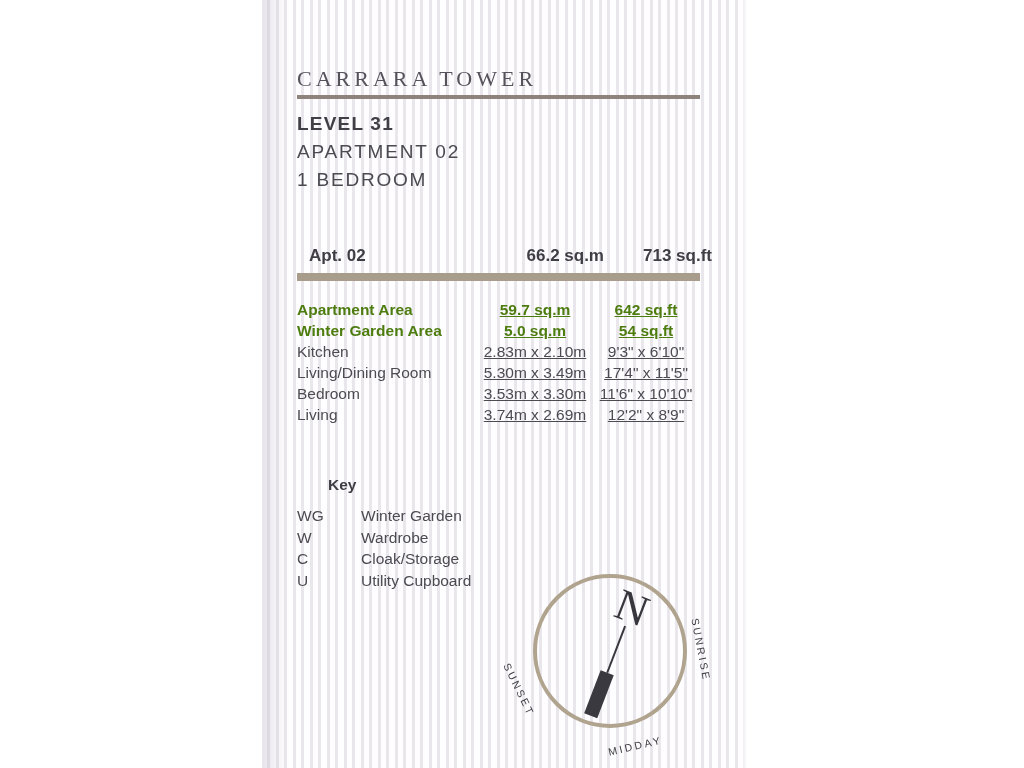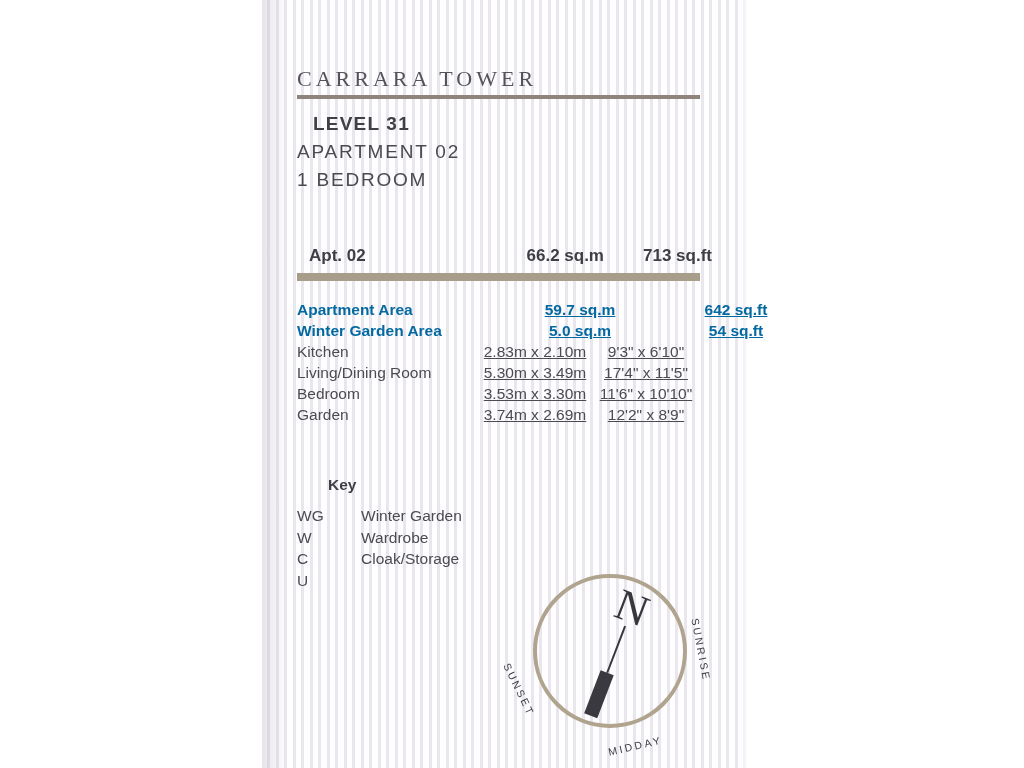--- a/index.html
+++ b/index.html
@@ -40,40 +40,40 @@
     position: absolute; left: 0; top: 66px;
     font-family: "Liberation Serif", serif;
     font-size: 22px; letter-spacing: 4px;
     color: #55525b; white-space: nowrap; text-align: right;
   }
   .title-rule {
     position: absolute; left: 0; top: 95px;
     width: 403px; height: 4px; background: #8f847b;
   }
   .subtitle { position: absolute; left: 0; top: 110px; font-size: 19px; line-height: 28px; color: #4b4a51; }
-  .subtitle .line1 { font-weight: bold; letter-spacing: 1.2px; color: #414047; padding-left: 16px; }
+  .subtitle .line1 { font-weight: bold; letter-spacing: 1.2px; color: #414047; }
   .subtitle .line2, .subtitle .line3 { letter-spacing: 1.8px; }
 
   .tbl-header {
     position: absolute; left: 0; top: 246px; width: 403px;
     display: grid; grid-template-columns: 181px 114px 108px;
     font-weight: bold; font-size: 17px; color: #3f3e45; padding-left: 12px;
   }
   .tbl-header .num { text-align: right; }
   .tbl-bar {
     position: absolute; left: 0; top: 273px;
     width: 403px; height: 8px; background: #a89c8a;
   }
   .tbl-rows { position: absolute; left: 0; top: 299px; width: 403px; }
   .tbl-row {
     display: grid; grid-template-columns: 181px 114px 108px;
     height: 21px; font-size: 15.5px; line-height: 21px; color: #4c4b52;
   }
   .tbl-row .num { text-align: center; text-decoration: underline; }
-  .tbl-row.bold { font-weight: bold; color: #0369a1; gap: 45px; }
+  .tbl-row.bold { font-weight: bold; color: #4d7c0f; }
 
   .key-block { position: absolute; left: 0; top: 476px; width: 280px; }
   .key-title { font-weight: bold; font-size: 15.5px; color: #3f3e45; margin-bottom: 11px; padding-left: 31px; }
   .key-item {
     display: grid; grid-template-columns: 64px auto;
     height: 21.5px; font-size: 15.5px; line-height: 21.5px; color: #4c4b52;
   }
 
   
   .compass-ring {
@@ -149,21 +149,21 @@
         <span>Living/Dining Room</span>
         <span class="num">5.30m x 3.49m</span>
         <span class="num">17'4" x 11'5"</span>
       </div>
       <div class="tbl-row">
         <span>Bedroom</span>
         <span class="num">3.53m x 3.30m</span>
         <span class="num">11'6" x 10'10"</span>
       </div>
       <div class="tbl-row">
-        <span>Garden</span>
+        <span>Living</span>
         <span class="num">3.74m x 2.69m</span>
         <span class="num">12'2" x 8'9"</span>
       </div>
     </div>
 
     <div class="key-block">
       <div class="key-title">Key</div>
       <div class="key-item">
         <span>WG</span>
         <span>Winter Garden</span>
@@ -171,20 +171,21 @@
       <div class="key-item">
         <span>W</span>
         <span>Wardrobe</span>
       </div>
       <div class="key-item">
         <span>C</span>
         <span>Cloak/Storage</span>
       </div>
       <div class="key-item">
         <span>U</span>
+        <span>Utility Cupboard</span>
       </div>
     </div>
 
   </div>
 
   <div class="compass-ring"></div>
   <div class="compass-arrow">
     <div class="compass-n">N</div>
     <div class="compass-line"></div>
     <div class="compass-rect"></div>

